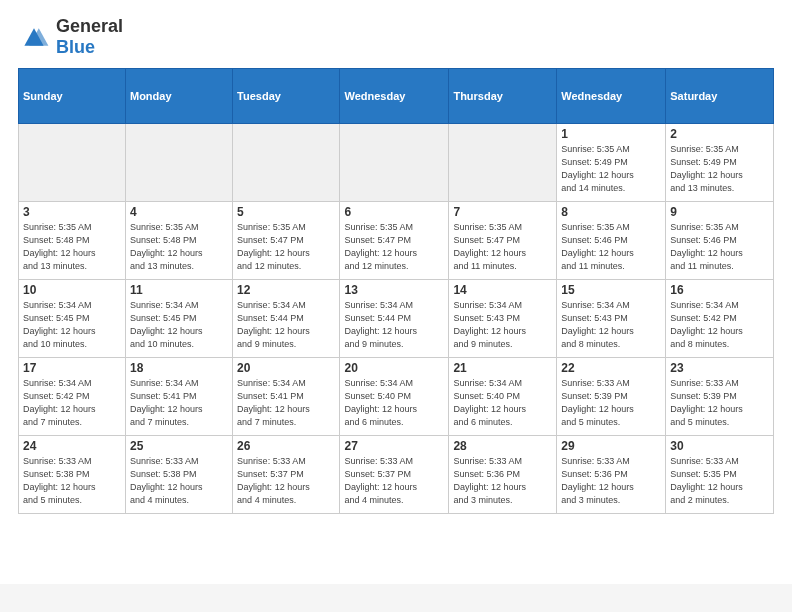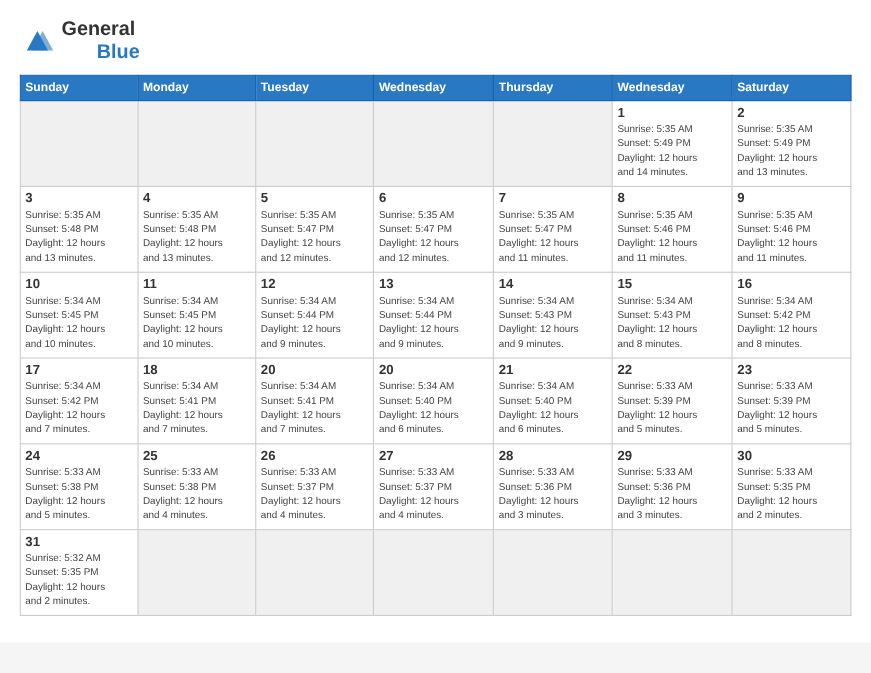--- a/index.html
+++ b/index.html
@@ -45,21 +45,21 @@
       color: #555;
     }
     .calendar {
       width: 100%;
       border-collapse: collapse;
       font-size: 9.5px;
     }
     .calendar thead th {
       background: #2878c3;
       color: white;
-      padding: 5px 4px;
+      padding: 21px 4px;
       text-align: left;
       font-size: 11px;
       font-weight: bold;
       border: 1px solid #1a60aa;
     }
     .calendar tbody td {
       border: 1px solid #ccc;
       vertical-align: top;
       padding: 3px 4px;
       width: 113px;
@@ -89,21 +89,21 @@
 
 <div class="page">
   <div class="header">
     <div class="logo">
       <svg class="logo-icon" viewBox="0 0 40 34" xmlns="http://www.w3.org/2000/svg">
         <polygon points="8,28 20,6 32,28" fill="#2878c3"></polygon>
         <polygon points="14,28 26,6 38,28" fill="#2878c3" opacity="0.6"></polygon>
       </svg>
       <div>
         <span style="color:#333;font-size:18px;font-weight:bold;">General</span><br>
-        <span style="color:#2878c3;font-size:18px;font-weight:bold;margin-left:32px;">Blue</span>
+        <span style="color:#2878c3;font-size:18px;font-weight:bold;">Blue</span>
       </div>
     </div>
     <div class="title-block">
       <div class="month-year"></div>
       <div class="location"></div>
     </div>
   </div>
 
   <table class="calendar">
     <thead>
@@ -336,30 +336,15 @@
 and 3 minutes.</div>
           </td>
           <td>
             <div class="day-number">30</div>
             <div class="day-info" style="white-space: pre-line;">Sunrise: 5:33 AM
 Sunset: 5:35 PM
 Daylight: 12 hours
 and 2 minutes.</div>
           </td>
         </tr>
-        <tr class="last-row">
-          <td>
-            <div class="day-number">31</div>
-            <div class="day-info" style="white-space: pre-line;">Sunrise: 5:32 AM
-Sunset: 5:35 PM
-Daylight: 12 hours
-and 2 minutes.</div>
-          </td>
-          <td class="empty"></td>
-          <td class="empty"></td>
-          <td class="empty"></td>
-          <td class="empty"></td>
-          <td class="empty"></td>
-          <td class="empty"></td>
-        </tr>
       </tbody>
   </table>
 </div>
 
 </body></html>

